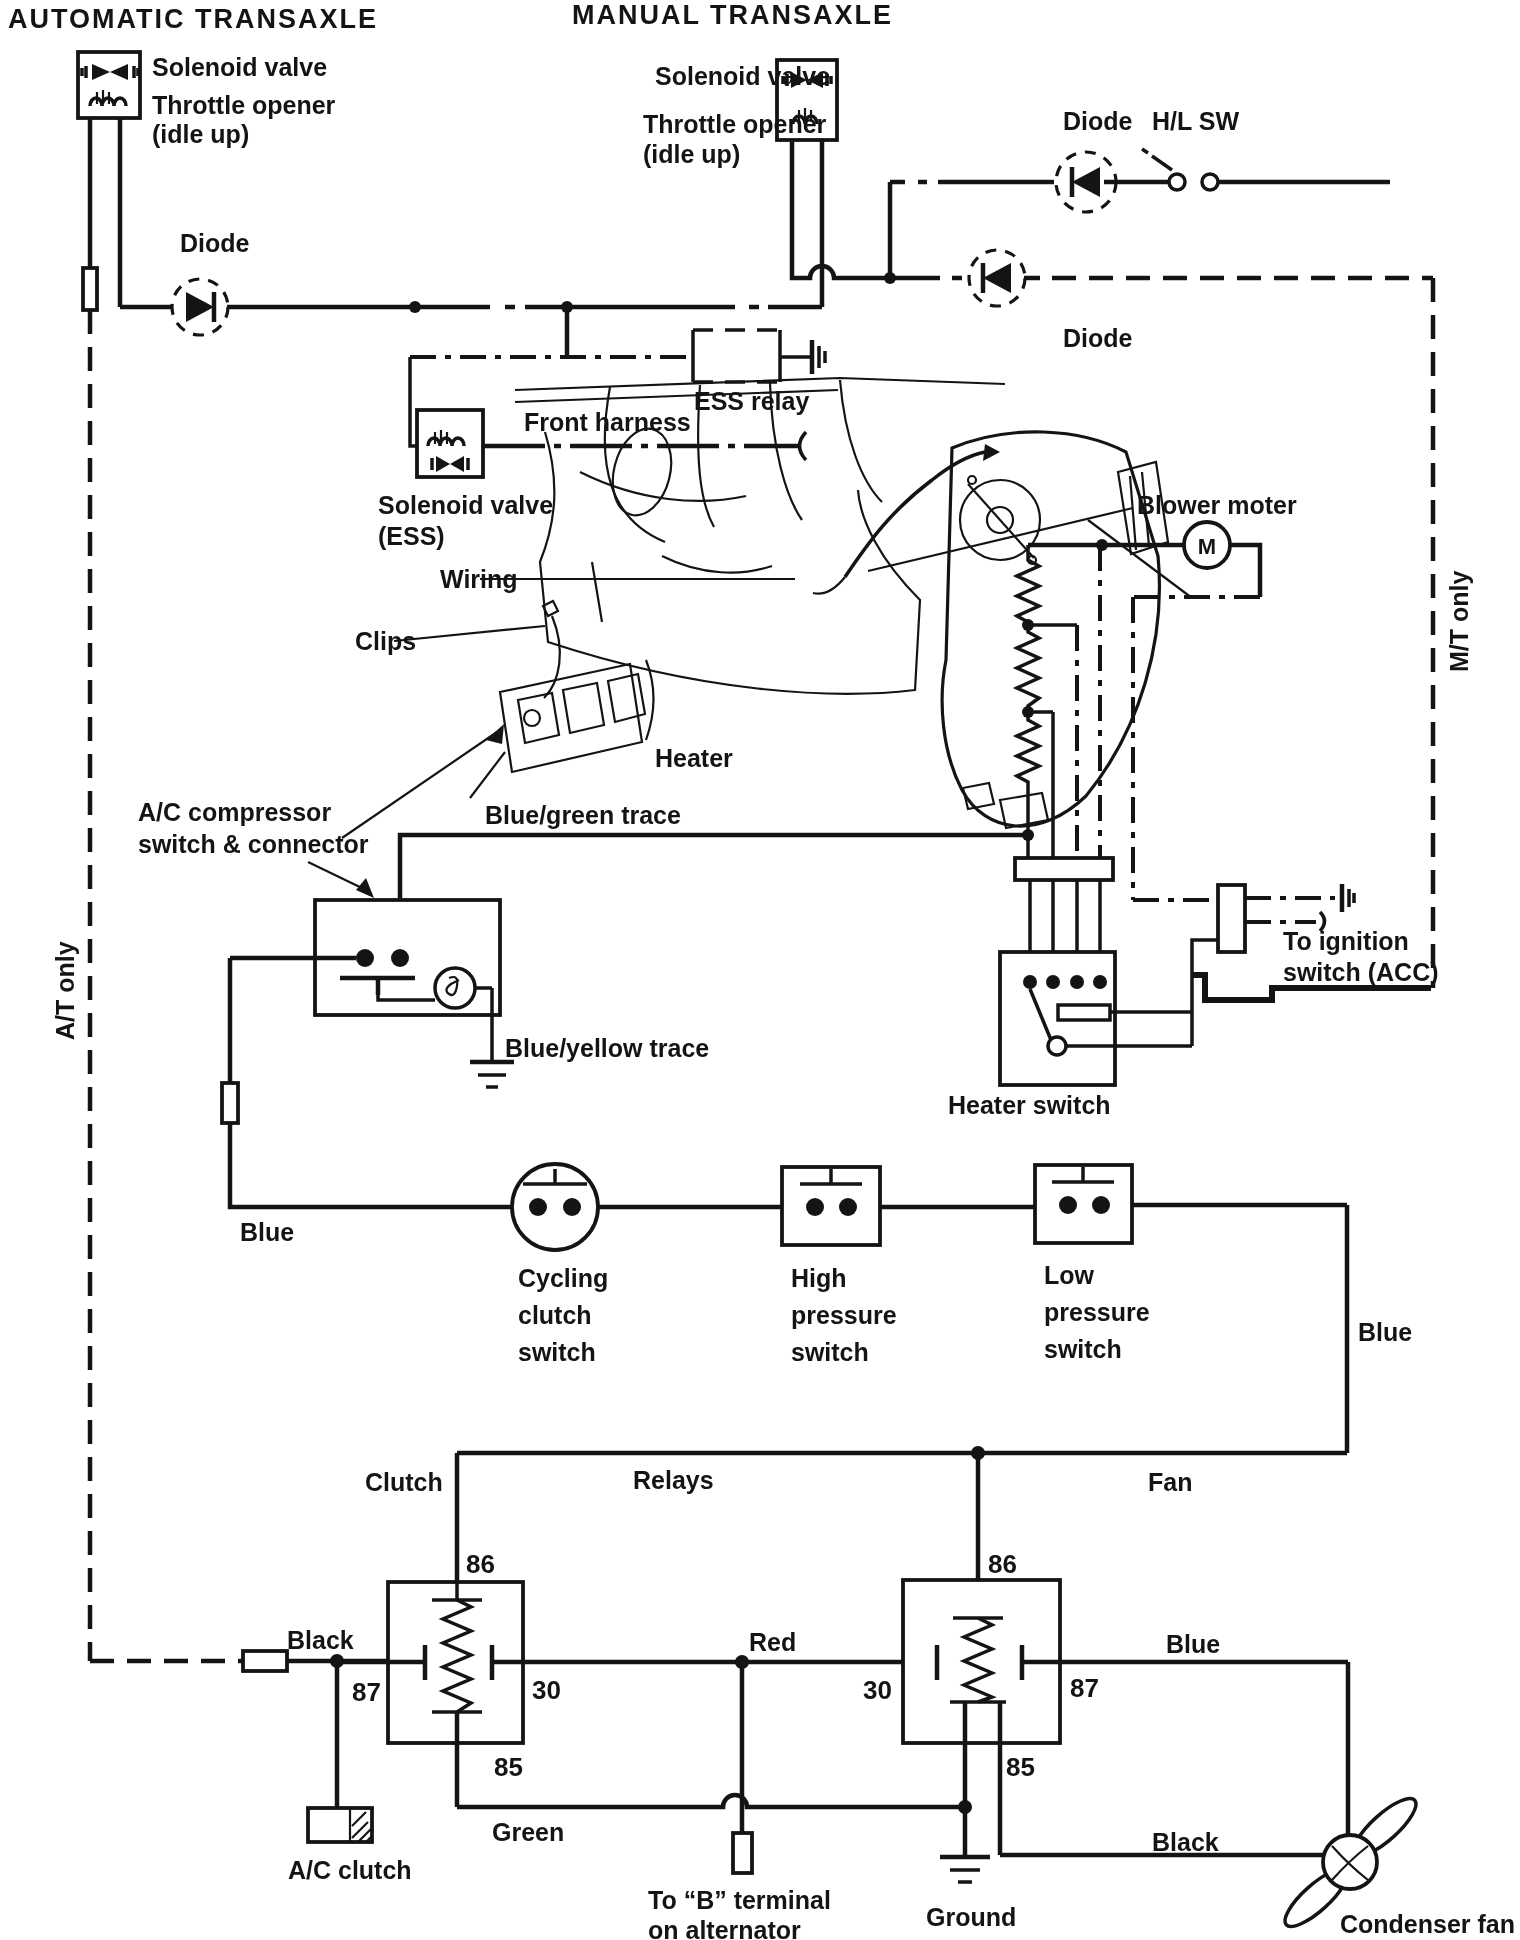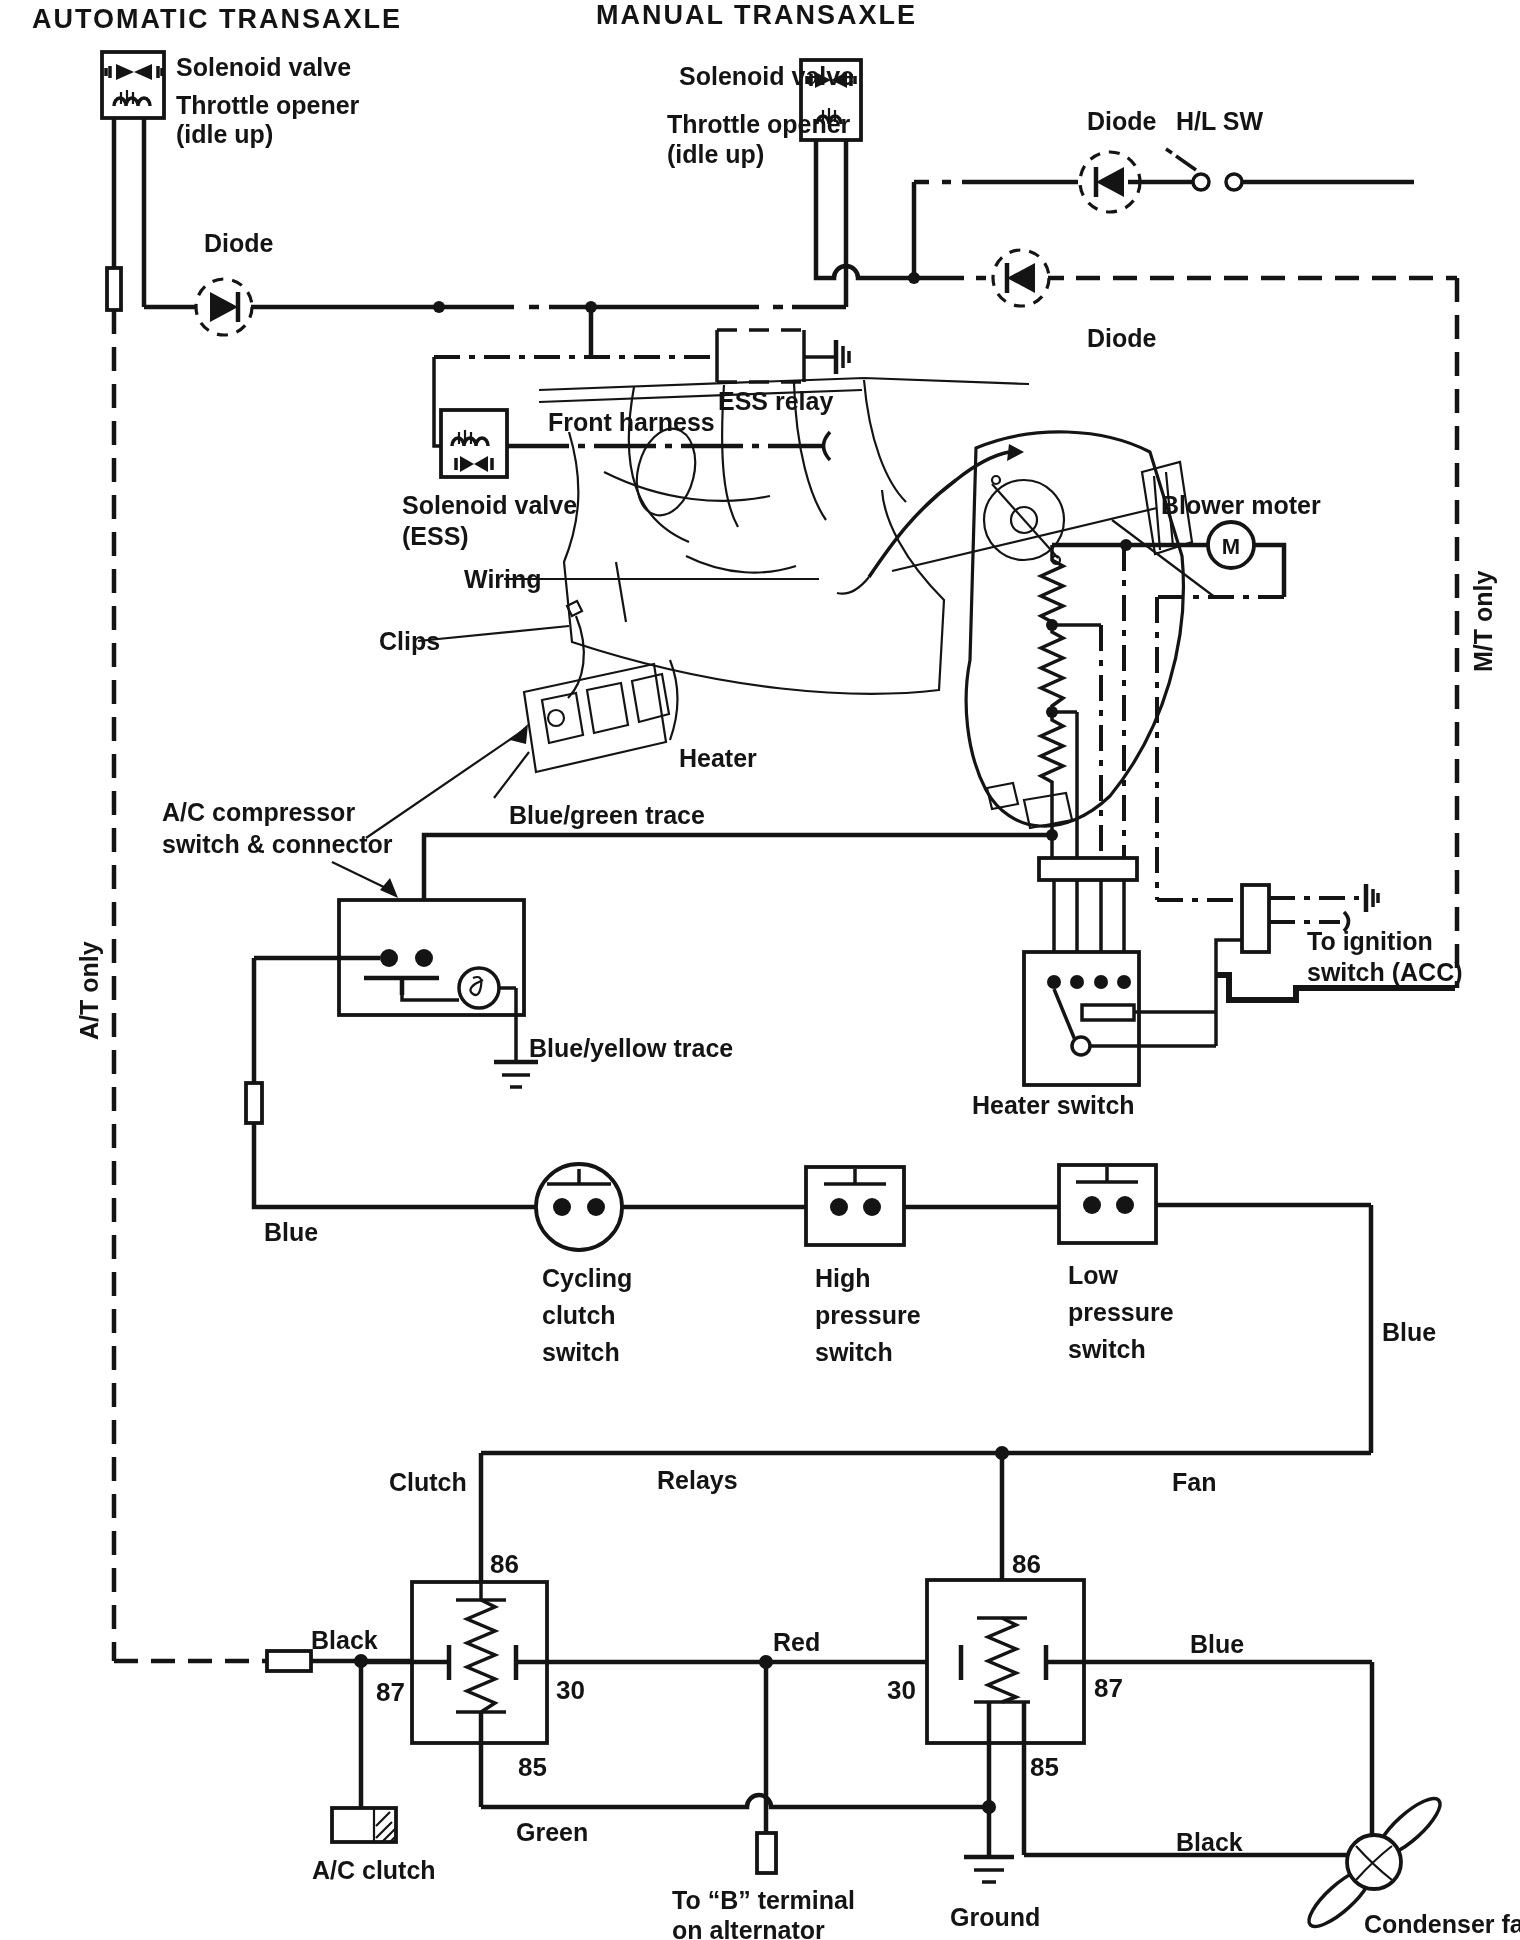--- a/index.html
+++ b/index.html
@@ -1,16 +1,16 @@
 <!DOCTYPE html>
 <html><head>
 <meta charset="utf-8">
 <style>
   html,body{margin:0;padding:0;background:#ffffff;}
-  .page{width:1288px;height:1940px;position:relative;background:#fff;padding-left:24px;}
+  .page{width:1288px;height:1940px;position:relative;background:#fff;}
   svg{display:block;}
   text{font-family:"Liberation Sans","DejaVu Sans",sans-serif;fill:#141414;font-weight:700;}
   .t-title{font-size:27px;letter-spacing:2px;}
   .t-label{font-size:25px;}
   .t-num{font-size:26px;}
   .t-motor{font-size:22px;}
   .w{stroke:#141414;stroke-width:3.5;fill:none;}
   .w4{stroke:#141414;stroke-width:4.5;fill:none;}
   .thick{stroke:#141414;stroke-width:6;fill:none;}
   .thin{stroke:#141414;stroke-width:2.2;fill:none;}

